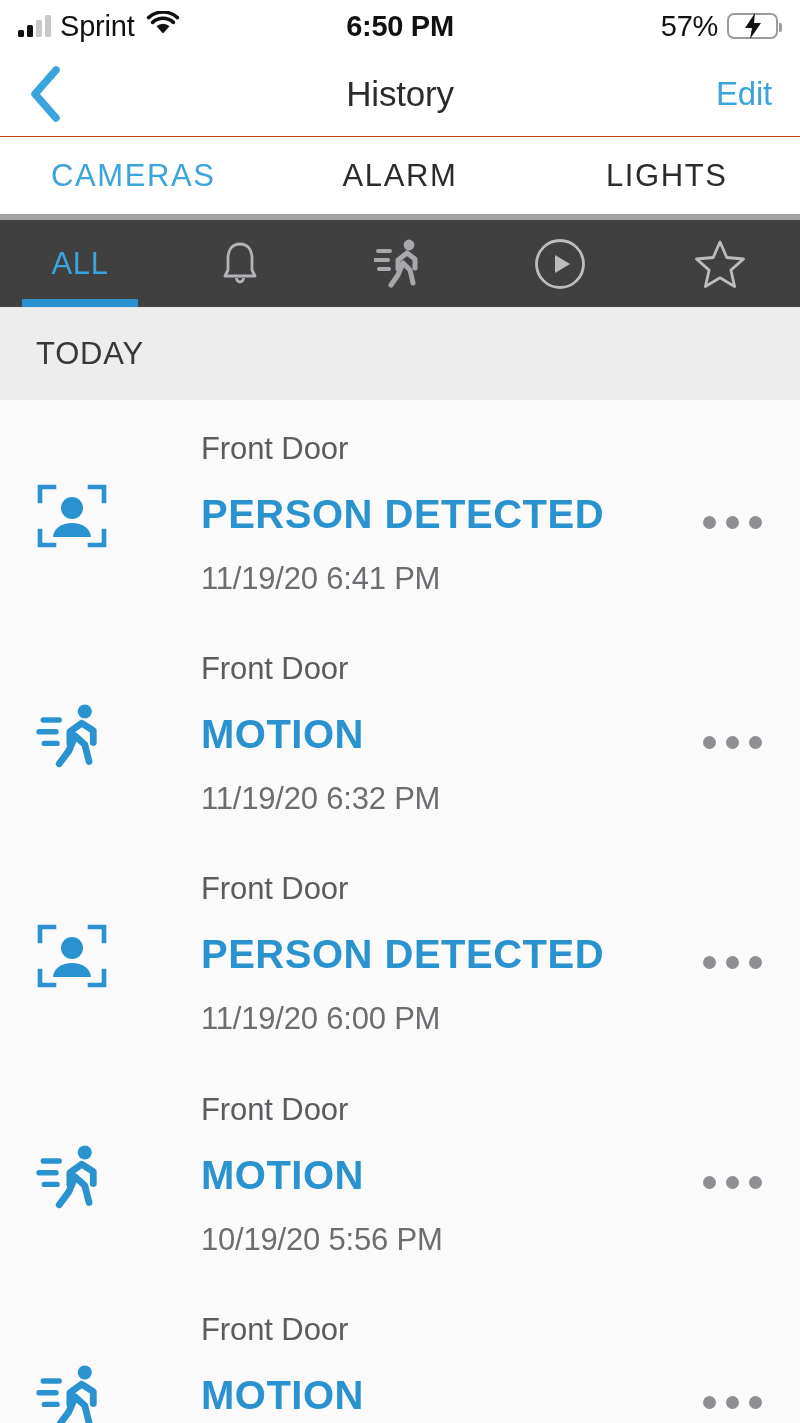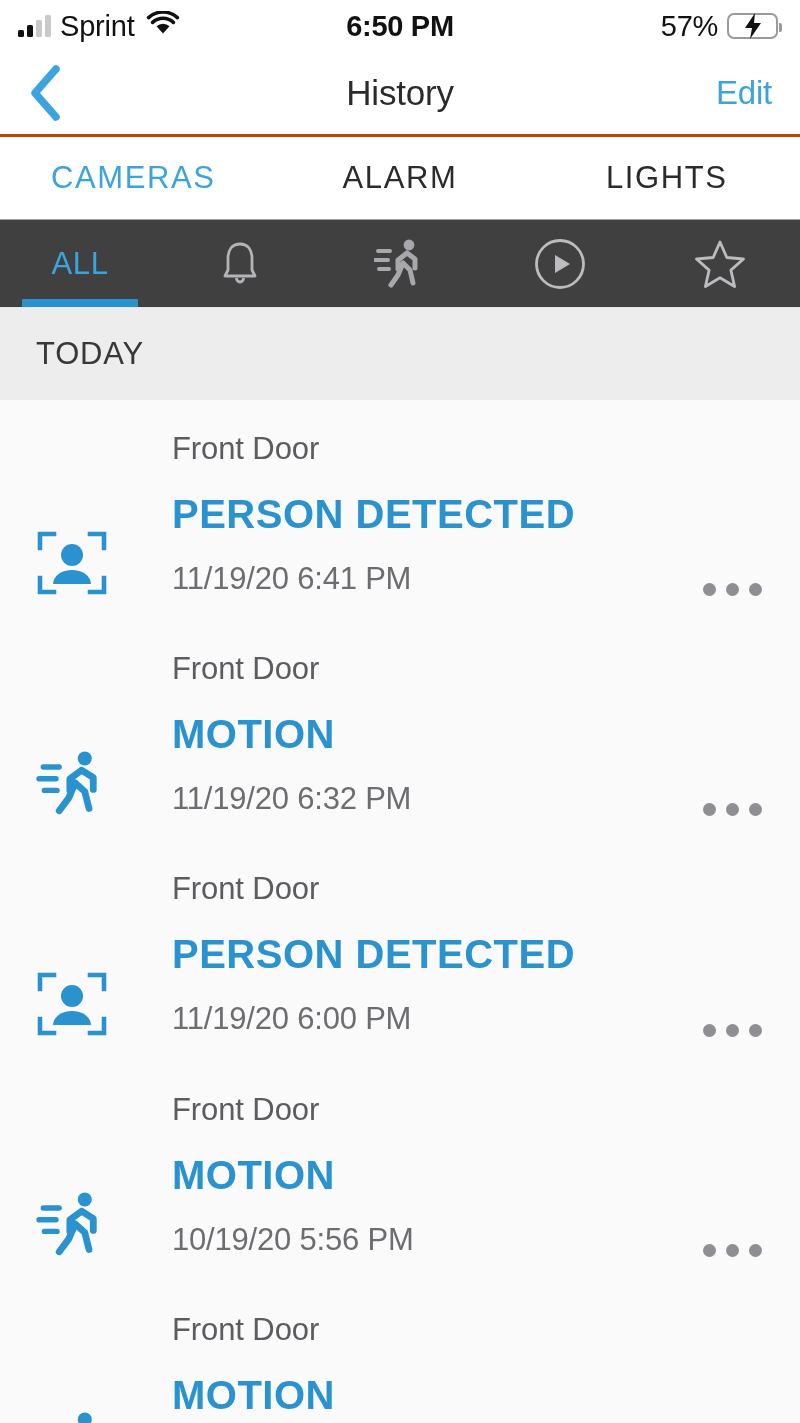--- a/index.html
+++ b/index.html
@@ -117,21 +117,21 @@
   }
 
   
   .nav-bar {
     height: 85px;
     background: #ffffff;
     display: flex;
     align-items: center;
     padding: 0 26px;
     position: relative;
-    border-bottom: 3px solid #c2410c;
+    border-bottom: 1px solid #c2410c;
   }
   .back-btn {
     display: flex;
     align-items: center;
     width: 60px;
     height: 60px;
     cursor: pointer;
     background: none;
     border: none;
   }
@@ -155,21 +155,21 @@
     letter-spacing: -0.2px;
     padding: 6px 2px;
   }
 
   
   .seg-tabs {
     height: 83px;
     background: #ffffff;
     display: flex;
     align-items: center;
-    border-bottom: 1px solid #a3a3a3;
+    border-bottom: 6px solid #a3a3a3;
   }
   .seg-tab {
     flex: 1;
     text-align: center;
     font-size: 31px;
     letter-spacing: 1.6px;
     color: #2b2b2e;
     background: none;
     border: none;
     cursor: pointer;
@@ -227,26 +227,27 @@
     letter-spacing: 0.8px;
     color: #38383b;
   }
 
   
   .event-list {
     background: #fafafb;
   }
   .event-row {
     display: flex;
-    align-items: flex-end;
+    align-items: center;
     padding: 30px 26px 24px 36px;
     min-height: 215px;
     background: #fafafb;
     cursor: pointer;
     position: relative;
+    gap: 29px;
   }
   .event-icon {
     width: 78px;
     min-width: 78px;
     padding-top: 6px;
     display: flex;
     justify-content: flex-start;
   }
   .event-body {
     flex: 1;

